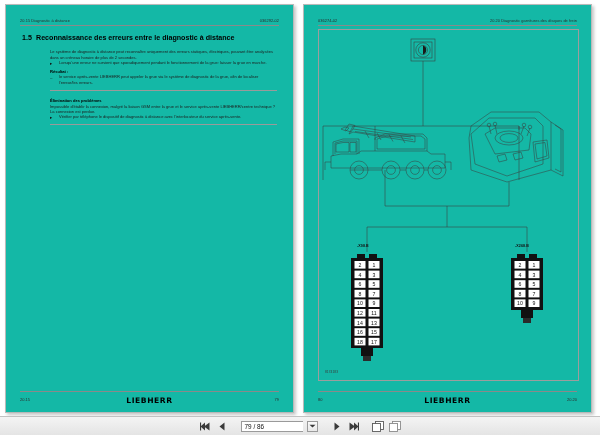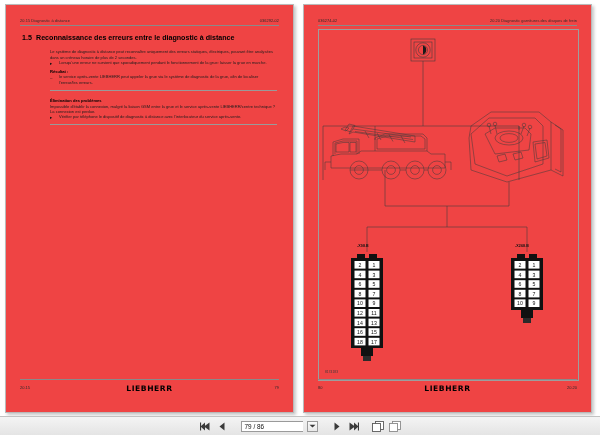--- a/index.html
+++ b/index.html
@@ -23,21 +23,21 @@
     height: 417px;
     background: #ffffff;
   }
 
   
   .page {
     position: absolute;
     top: 4px;
     width: 289px;
     height: 409px;
-    background: #ef4444;
+    background: #14b8a6;
     border: 1px solid #b9b9b9;
     box-shadow: 2px 2px 3px rgba(0,0,0,0.22);
     box-sizing: border-box;
     overflow: hidden;
   }
   #page-left  { left: 5px; }
   #page-right { left: 303px; }
 
   
   .runhead {
@@ -50,21 +50,21 @@
     color: #2b2b2b;
     letter-spacing: 0.08px;
   }
   .runhead .lft { position: absolute; left: 0; bottom: 2px; }
   .runhead .rgt { position: absolute; right: 0; bottom: 2px; }
 
   
   .runfoot {
     position: absolute;
     left: 14px; right: 14px;
-    bottom: 16px;
+    bottom: 4px;
     height: 16px;
     border-top: 0.6px solid #8a8a8a;
     text-decoration: underline;
   }
   .runfoot .lft {
     position: absolute; left: 0; top: 5px;
     font-size: 4px; color: #2b2b2b;
   }
   .runfoot .rgt {
     position: absolute; right: 0; top: 5px;

